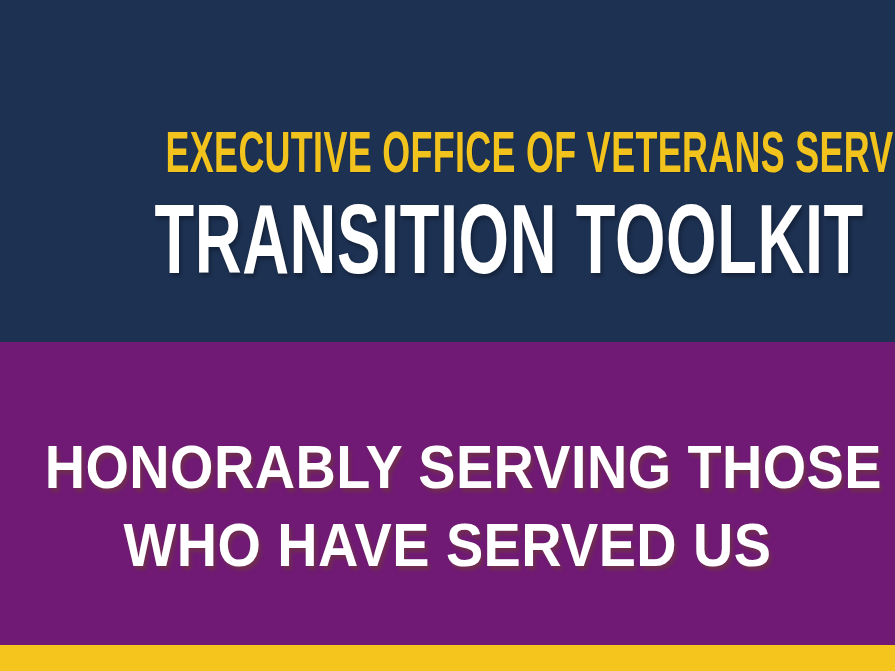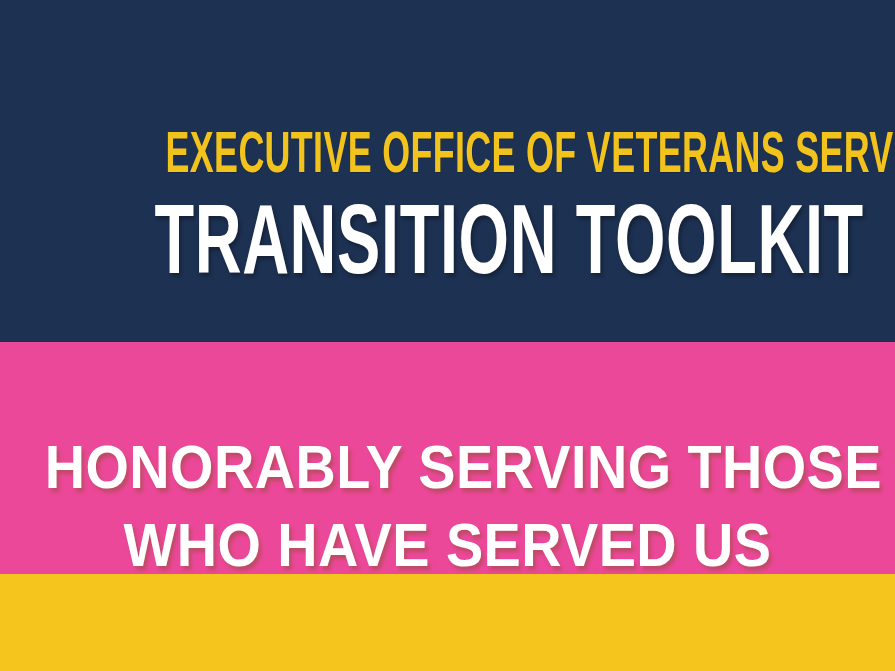--- a/index.html
+++ b/index.html
@@ -70,22 +70,22 @@
     white-space: nowrap;
     transform: scaleX(0.655);
     transform-origin: center center;
     text-shadow: 3px 3px 5px rgba(0,0,0,0.33);
   }
 
   
   .band-gold {
     position: relative;
     width: 100%;
-    height: 232px;
-    background: #ec4899;
+    height: 303px;
+    background: #701a75;
     overflow: hidden;
   }
 
   .tagline {
     position: absolute;
     left: 0;
     right: 0;
     top: 86px;
     text-align: center;
     color: #FFFFFF;

